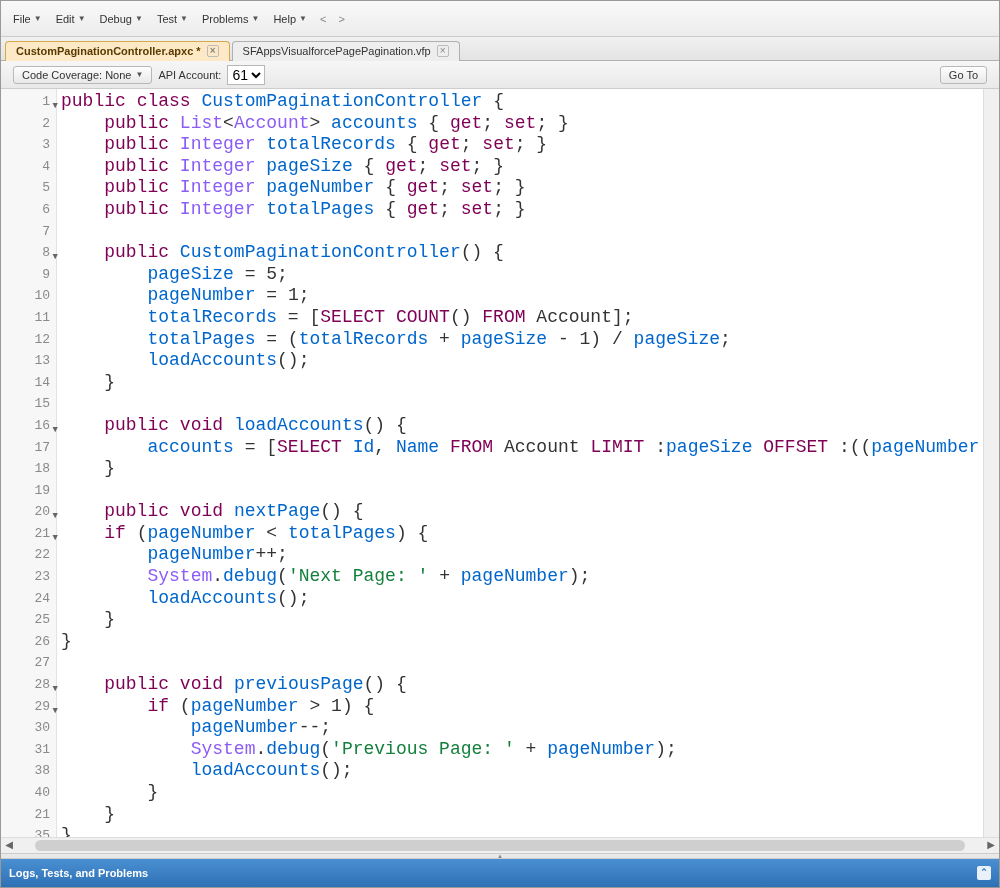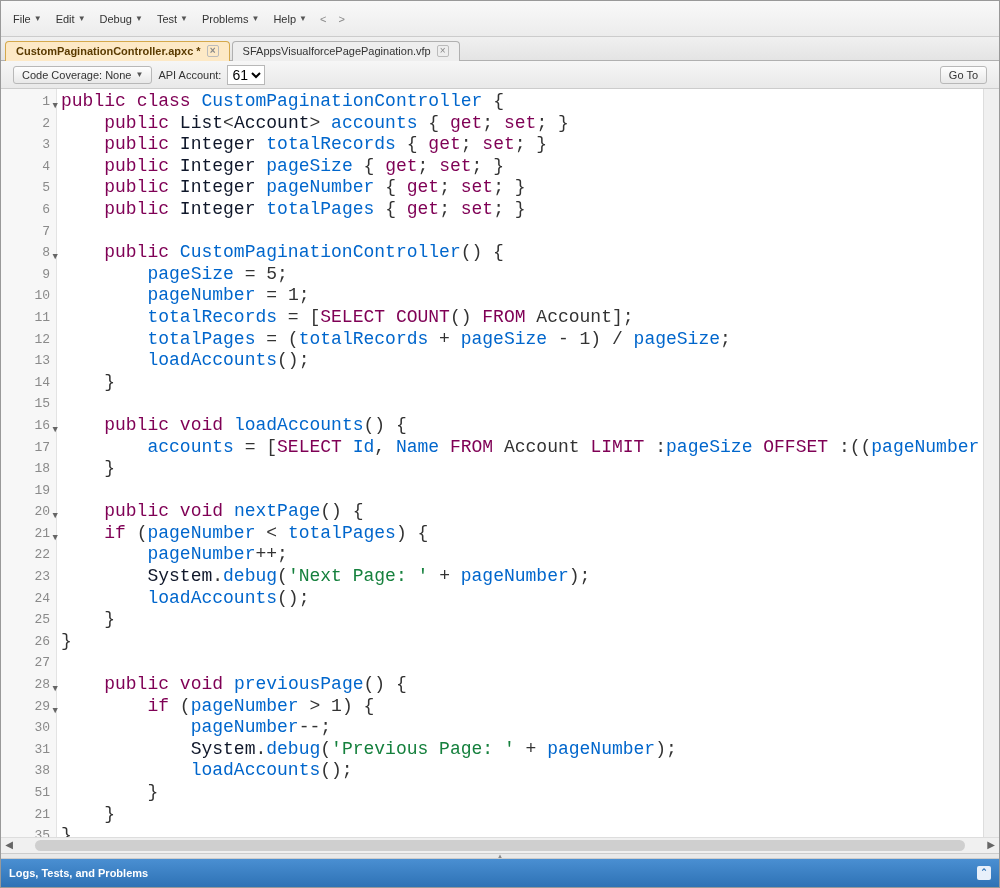--- a/index.html
+++ b/index.html
@@ -144,21 +144,21 @@
     font-family: Consolas, 'Courier New', monospace;
     font-size: 18px;
     line-height: 21.6px;
     white-space: pre;
     padding-top: 2px;
     padding-left: 4px;
     overflow: hidden;
     color: #333;
   }
   .kw { color: #7f0055; }
-  .type { color: #0f172a; }
+  .type { color: #8b5cf6; }
   .str { color: #15803d; }
   .ident { color: #0066cc; }
   .punc { color: #333; }
   .soql { color: #7f0055; }
   .vscroll {
     width: 16px;
     background: #f0f0f0;
     border-left: 1px solid #ddd;
   }
   .hscroll {
@@ -297,21 +297,21 @@
       <div>23</div>
       <div>24</div>
       <div>25</div>
       <div>26</div>
       <div>27</div>
       <div>28<span class="fold">▼</span></div>
       <div>29<span class="fold">▼</span></div>
       <div>30</div>
       <div>31</div>
       <div>38</div>
-      <div>51</div>
+      <div>40</div>
       <div>21</div>
       <div>35</div>
       <div>36</div>
     </div>
   <div class="code" id="code"><div><span class="kw">public</span><span> </span><span class="kw">class</span><span> </span><span class="ident">CustomPaginationController</span><span> </span><span class="punc">{</span></div><div><span>    </span><span class="kw">public</span><span> </span><span class="type">List</span><span class="punc">&lt;</span><span class="type">Account</span><span class="punc">&gt; </span><span class="ident">accounts</span><span> </span><span class="punc">{ </span><span class="kw">get</span><span class="punc">; </span><span class="kw">set</span><span class="punc">; }</span></div><div><span>    </span><span class="kw">public</span><span> </span><span class="type">Integer</span><span> </span><span class="ident">totalRecords</span><span> </span><span class="punc">{ </span><span class="kw">get</span><span class="punc">; </span><span class="kw">set</span><span class="punc">; }</span></div><div><span>    </span><span class="kw">public</span><span> </span><span class="type">Integer</span><span> </span><span class="ident">pageSize</span><span> </span><span class="punc">{ </span><span class="kw">get</span><span class="punc">; </span><span class="kw">set</span><span class="punc">; }</span></div><div><span>    </span><span class="kw">public</span><span> </span><span class="type">Integer</span><span> </span><span class="ident">pageNumber</span><span> </span><span class="punc">{ </span><span class="kw">get</span><span class="punc">; </span><span class="kw">set</span><span class="punc">; }</span></div><div><span>    </span><span class="kw">public</span><span> </span><span class="type">Integer</span><span> </span><span class="ident">totalPages</span><span> </span><span class="punc">{ </span><span class="kw">get</span><span class="punc">; </span><span class="kw">set</span><span class="punc">; }</span></div><div><span> </span></div><div><span>    </span><span class="kw">public</span><span> </span><span class="ident">CustomPaginationController</span><span class="punc">() {</span></div><div><span>        </span><span class="ident">pageSize</span><span> </span><span class="punc">= </span><span>5;</span></div><div><span>        </span><span class="ident">pageNumber</span><span> </span><span class="punc">= </span><span>1;</span></div><div><span>        </span><span class="ident">totalRecords</span><span> </span><span class="punc">= [</span><span class="soql">SELECT</span><span> </span><span class="soql">COUNT</span><span class="punc">() </span><span class="soql">FROM</span><span> </span><span>Account];</span></div><div><span>        </span><span class="ident">totalPages</span><span> </span><span class="punc">= (</span><span class="ident">totalRecords</span><span> </span><span class="punc">+ </span><span class="ident">pageSize</span><span> </span><span class="punc">- </span><span>1) / </span><span class="ident">pageSize</span><span class="punc">;</span></div><div><span>        </span><span class="ident">loadAccounts</span><span class="punc">();</span></div><div><span>    </span><span class="punc">}</span></div><div><span> </span></div><div><span>    </span><span class="kw">public</span><span> </span><span class="kw">void</span><span> </span><span class="ident">loadAccounts</span><span class="punc">() {</span></div><div><span>        </span><span class="ident">accounts</span><span> </span><span class="punc">= [</span><span class="soql">SELECT</span><span> </span><span class="ident">Id</span><span class="punc">, </span><span class="ident">Name</span><span> </span><span class="soql">FROM</span><span> </span><span>Account </span><span class="soql">LIMIT</span><span> </span><span class="punc">:</span><span class="ident">pageSize</span><span> </span><span class="soql">OFFSET</span><span> </span><span class="punc">:((</span><span class="ident">pageNumber</span><span> </span><span class="punc">- </span><span>1) * </span><span class="ident">pageSize</span><span class="punc">)];</span></div><div><span>    </span><span class="punc">}</span></div><div><span> </span></div><div><span>    </span><span class="kw">public</span><span> </span><span class="kw">void</span><span> </span><span class="ident">nextPage</span><span class="punc">() {</span></div><div><span>    </span><span class="kw">if</span><span> </span><span class="punc">(</span><span class="ident">pageNumber</span><span> </span><span class="punc">&lt; </span><span class="ident">totalPages</span><span class="punc">) {</span></div><div><span>        </span><span class="ident">pageNumber</span><span class="punc">++;</span></div><div><span>        </span><span class="type">System</span><span class="punc">.</span><span class="ident">debug</span><span class="punc">(</span><span class="str">'Next Page: '</span><span> </span><span class="punc">+ </span><span class="ident">pageNumber</span><span class="punc">);</span></div><div><span>        </span><span class="ident">loadAccounts</span><span class="punc">();</span></div><div><span>    </span><span class="punc">}</span></div><div><span class="punc">}</span></div><div><span> </span></div><div><span>    </span><span class="kw">public</span><span> </span><span class="kw">void</span><span> </span><span class="ident">previousPage</span><span class="punc">() {</span></div><div><span>        </span><span class="kw">if</span><span> </span><span class="punc">(</span><span class="ident">pageNumber</span><span> </span><span class="punc">&gt; </span><span>1) {</span></div><div><span>            </span><span class="ident">pageNumber</span><span class="punc">--;</span></div><div><span>            </span><span class="type">System</span><span class="punc">.</span><span class="ident">debug</span><span class="punc">(</span><span class="str">'Previous Page: '</span><span> </span><span class="punc">+ </span><span class="ident">pageNumber</span><span class="punc">);</span></div><div><span>            </span><span class="ident">loadAccounts</span><span class="punc">();</span></div><div><span>        </span><span class="punc">}</span></div><div><span>    </span><span class="punc">}</span></div><div><span class="punc">}</span></div><div><span> </span></div></div>
   <div class="vscroll"></div>
 </div>
 <div class="hscroll">
   <div class="arrow">◀</div>
   <div class="track"></div>

